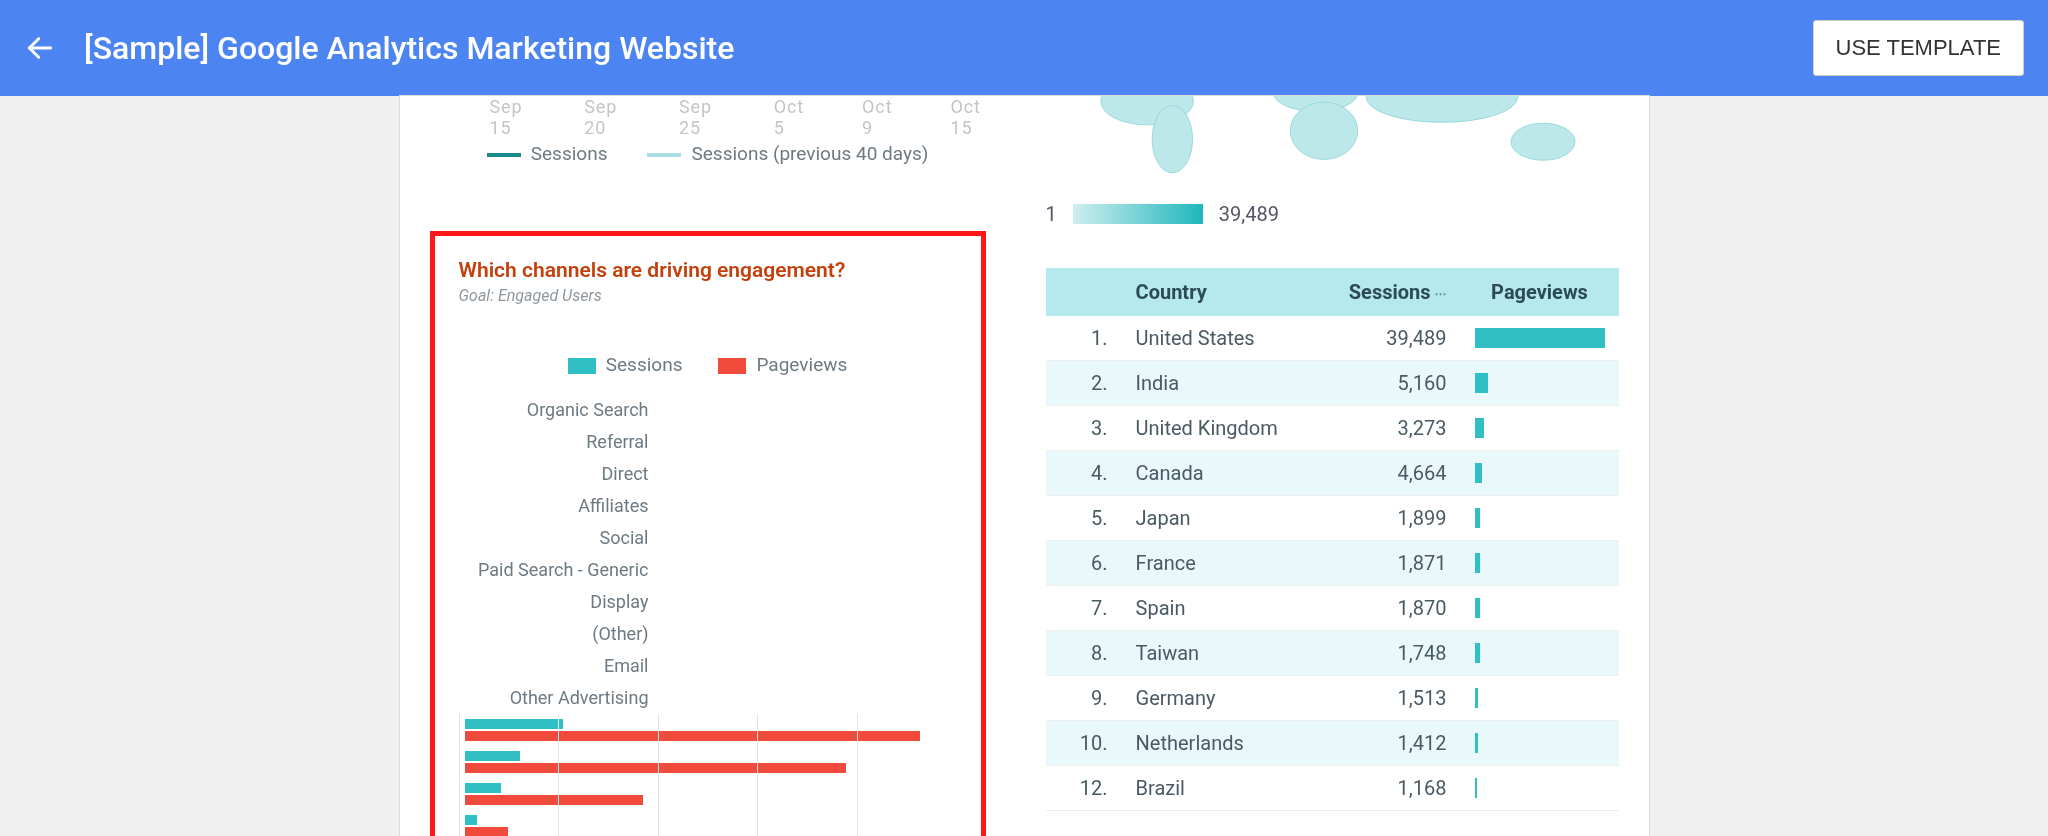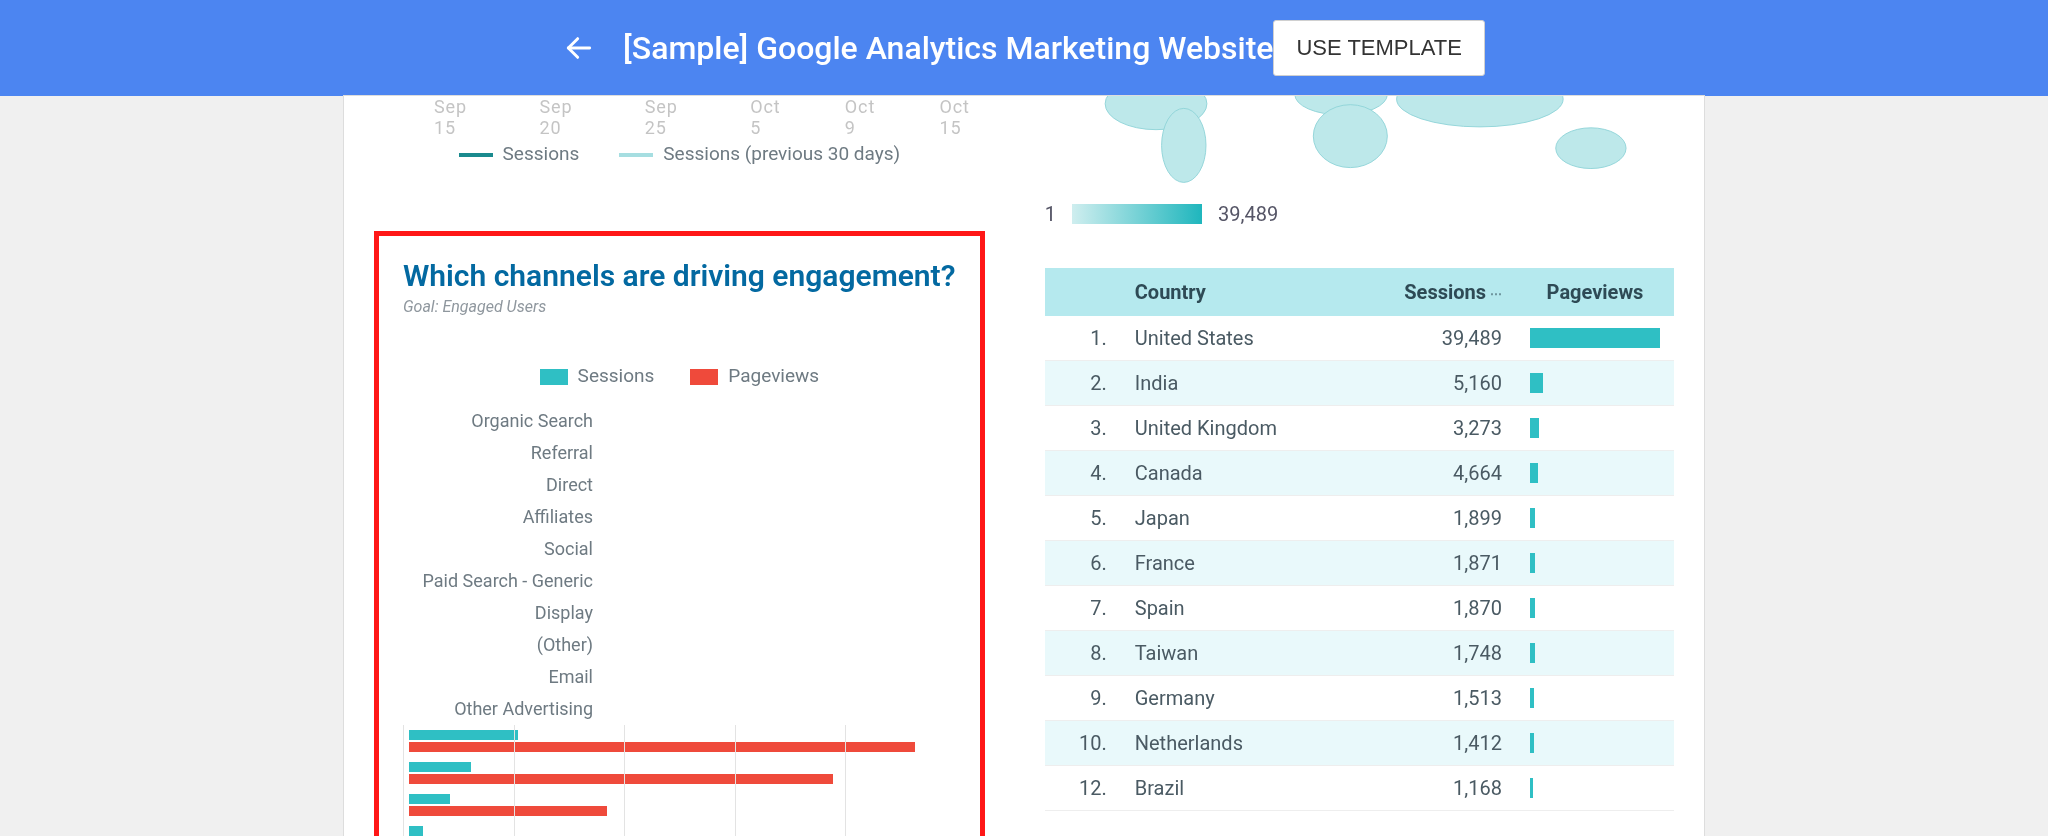--- a/index.html
+++ b/index.html
@@ -10,38 +10,38 @@
     --text:#3c4a54;
     --muted:#8a9099;
     --row-alt:#e9f9fb;
     --header-row:#b5e9ee;
     --page-bg:#f0f0f0;
     --card-bg:#ffffff;
   }
   html,body{margin:0;padding:0;background:var(--page-bg);font-family:Roboto,Arial,Helvetica,sans-serif;color:var(--text);}
   .viewport{width:2048px;height:836px;position:relative;overflow:hidden;}
   
-  .topbar{height:96px;background:var(--blue);display:flex;align-items:center;justify-content:center;padding:0 24px 0 24px;}
+  .topbar{height:96px;background:var(--blue);display:flex;align-items:center;justify-content:space-between;padding:0 24px 0 24px;}
   .topbar-left{display:flex;align-items:center;gap:28px;}
   .back-icon{width:32px;height:32px;color:#fff;cursor:pointer;}
   .page-title{color:#fff;font-size:32px;font-weight:500;}
   .use-template{background:#fff;border:1px solid #d0d0d0;border-radius:3px;padding:14px 22px;font-size:22px;font-weight:500;color:#333;cursor:pointer;}
   
   .content{position:absolute;top:96px;left:0;right:0;bottom:0;display:flex;justify-content:center;}
-  .report{width:1360px;min-height:100%;background:var(--card-bg);box-shadow:0 0 0 1px #ddd;display:flex;}
+  .report{width:1249px;min-height:100%;background:var(--card-bg);box-shadow:0 0 0 1px #ddd;display:flex;}
   .col-left{width:720px;padding:0 30px 30px 30px;box-sizing:border-box;}
   .col-right{width:740px;padding:0 30px 30px 30px;box-sizing:border-box;}
   
   .prev-axis{height:16px;color:#8a8a8a;font-size:18px;letter-spacing:0.05em;display:flex;gap:58px;padding-left:60px;opacity:0.5;}
   .prev-legend{margin-top:30px;display:flex;gap:40px;justify-content:center;font-size:19px;color:#6e7a82;}
   .lgswatch{display:inline-block;width:34px;height:4px;background:var(--teal-dark);vertical-align:middle;margin-right:10px;}
   .lgswatch.light{background:#a6dee1;}
   
   .chart-card{margin-top:66px;border:5px solid #ff1717;padding:22px 24px 30px 24px;}
-  .chart-title{font-size:30px;font-weight:600;color:#0369a1;}
+  .chart-title{font-size:21px;font-weight:600;color:#c2410c;}
   .chart-sub{font-style:italic;color:#8f979e;font-size:16px;margin-top:4px;}
   .chart-legend{margin-top:48px;display:flex;gap:36px;justify-content:center;font-size:19px;color:#6e7a82;}
   .sw{display:inline-block;width:28px;height:16px;margin-right:10px;vertical-align:middle;}
   .sw.teal{background:var(--teal);}
   .sw.red{background:var(--red);}
   .barchart{margin-top:18px;display:flex;flex-direction:column;}
   .bar-labels{width:190px;text-align:right;font-size:18px;color:#6e7a82;padding-right:8px;}
   .bar-labels div{height:32px;line-height:32px;}
   .bar-area{flex:1;position:relative;padding-left:6px;}
   .bar-grid{position:absolute;inset:0;display:flex;pointer-events:none;}
@@ -92,21 +92,21 @@
       <div class="prev-axis" id="prev-axis">
             <span>Sep 15</span>
             <span>Sep 20</span>
             <span>Sep 25</span>
             <span>Oct 5</span>
             <span>Oct 9</span>
             <span>Oct 15</span>
           </div>
       <div class="prev-legend">
         <span><span class="lgswatch"></span><span>Sessions</span></span>
-        <span><span class="lgswatch light"></span><span>Sessions (previous 30 days)</span></span>
+        <span><span class="lgswatch light"></span><span>Sessions (previous 40 days)</span></span>
       </div>
 
       <div class="chart-card">
         <div class="chart-title">Which channels are driving engagement?</div>
         <div class="chart-sub">Goal: Engaged Users</div>
         <div class="chart-legend">
           <span><span class="sw teal"></span><span>Sessions</span></span>
           <span><span class="sw red"></span><span>Pageviews</span></span>
         </div>
         <div class="barchart">

